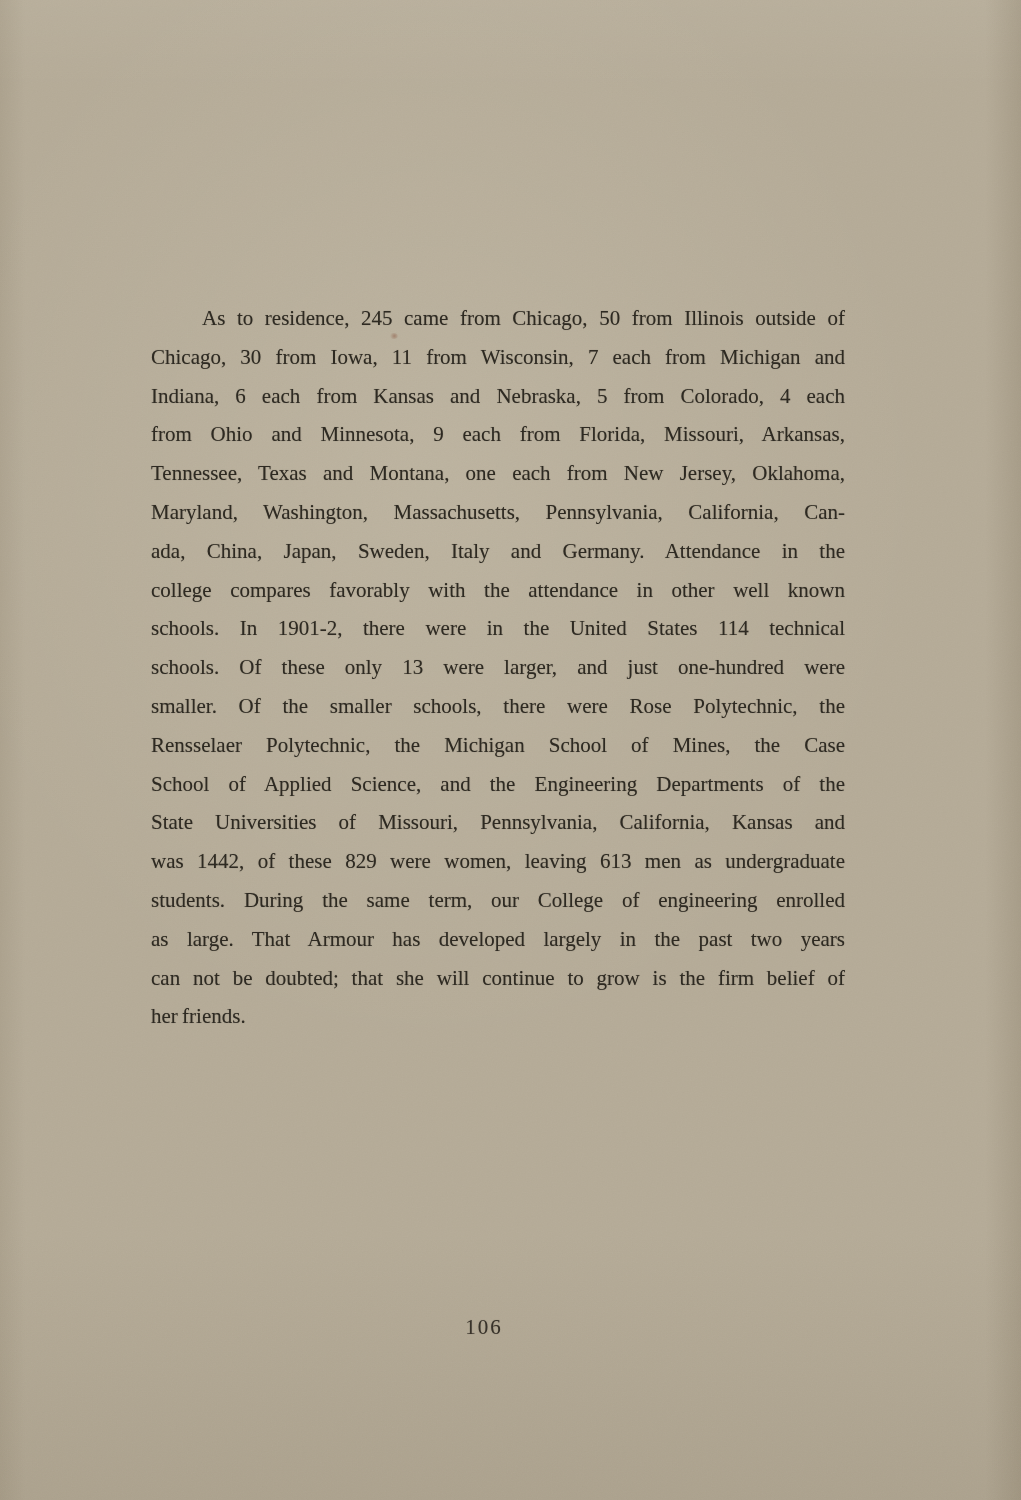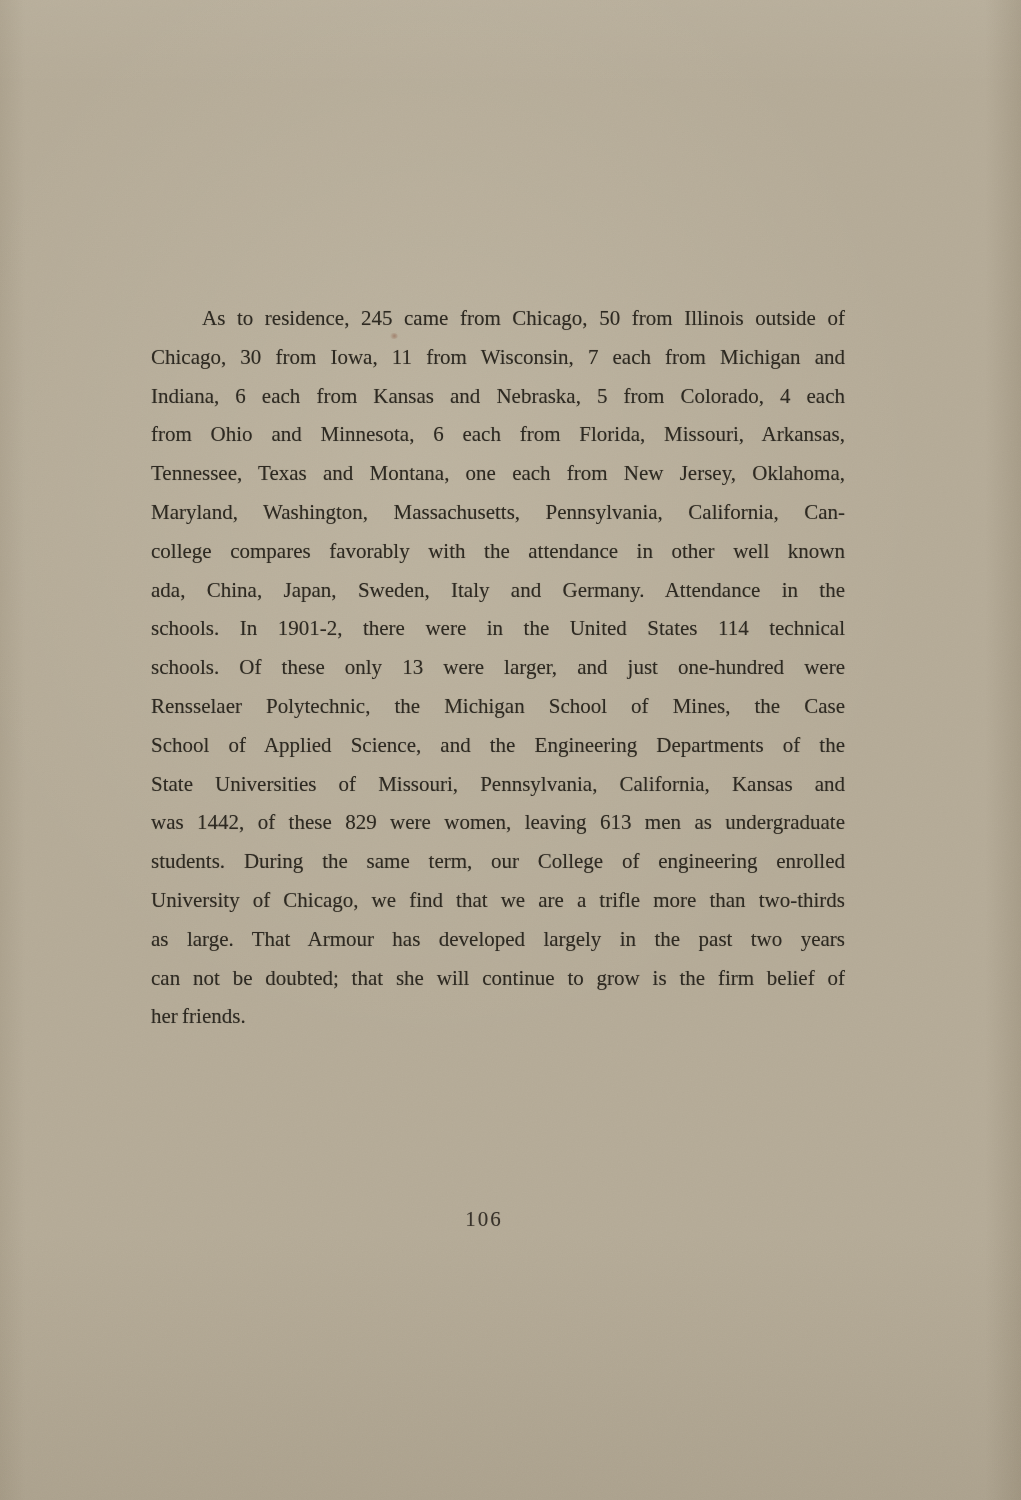--- a/index.html
+++ b/index.html
@@ -44,21 +44,21 @@
   .line {
     line-height: 38.8px;
     text-align: justify;
     text-align-last: justify;
     white-space: nowrap; 
   }
   .line.first { padding-left: 51px; }
   .line.last  { text-align-last: left; }
   .folio {
     position: absolute;
-    top: 1204px;
+    top: 1312px;
     left: 151px;
     width: 666px;
     text-align: center;
     font-size: 21px;
     line-height: 30px;
     letter-spacing: 2px;
     color: #38322a;
     text-shadow: 0 0 1px rgba(46,42,34,0.3);
   }
   
@@ -85,32 +85,32 @@
     </filter>
     <rect width="100%" height="100%" filter="url(#paperNoise)"></rect>
   </svg>
 
   <div class="speck"></div>
 
   <div class="textblock">
       <div class="line first">As to residence, 245 came from Chicago, 50 from Illinois outside of</div>
       <div class="line">Chicago, 30 from Iowa, 11 from Wisconsin, 7 each from Michigan and</div>
       <div class="line">Indiana, 6 each from Kansas and Nebraska, 5 from Colorado, 4 each</div>
-      <div class="line">from Ohio and Minnesota, 6 each from Florida, Missouri, Arkansas,</div>
+      <div class="line">from Ohio and Minnesota, 9 each from Florida, Missouri, Arkansas,</div>
       <div class="line">Tennessee, Texas and Montana, one each from New Jersey, Oklahoma,</div>
       <div class="line">Maryland, Washington, Massachusetts, Pennsylvania, California, Can-</div>
+      <div class="line">ada, China, Japan, Sweden, Italy and Germany. Attendance in the</div>
       <div class="line">college compares favorably with the attendance in other well known</div>
-      <div class="line">ada, China, Japan, Sweden, Italy and Germany. Attendance in the</div>
       <div class="line">schools. In 1901-2, there were in the United States 114 technical</div>
       <div class="line">schools. Of these only 13 were larger, and just one-hundred were</div>
+      <div class="line">smaller. Of the smaller schools, there were Rose Polytechnic, the</div>
       <div class="line">Rensselaer Polytechnic, the Michigan School of Mines, the Case</div>
       <div class="line">School of Applied Science, and the Engineering Departments of the</div>
       <div class="line">State Universities of Missouri, Pennsylvania, California, Kansas and</div>
       <div class="line">was 1442, of these 829 were women, leaving 613 men as undergraduate</div>
       <div class="line">students. During the same term, our College of engineering enrolled</div>
-      <div class="line">University of Chicago, we find that we are a trifle more than two-thirds</div>
       <div class="line">as large. That Armour has developed largely in the past two years</div>
       <div class="line">can not be doubted; that she will continue to grow is the firm belief of</div>
       <div class="line last">her friends.</div>
     </div>
 
   <div class="folio">106</div>
 </div>
 
 </body></html>

